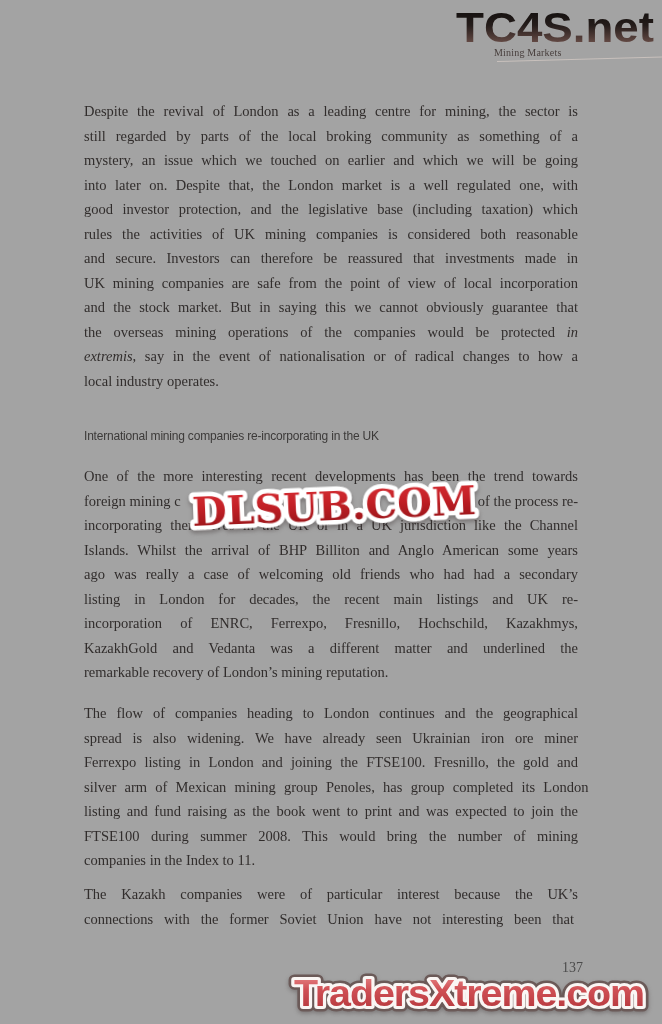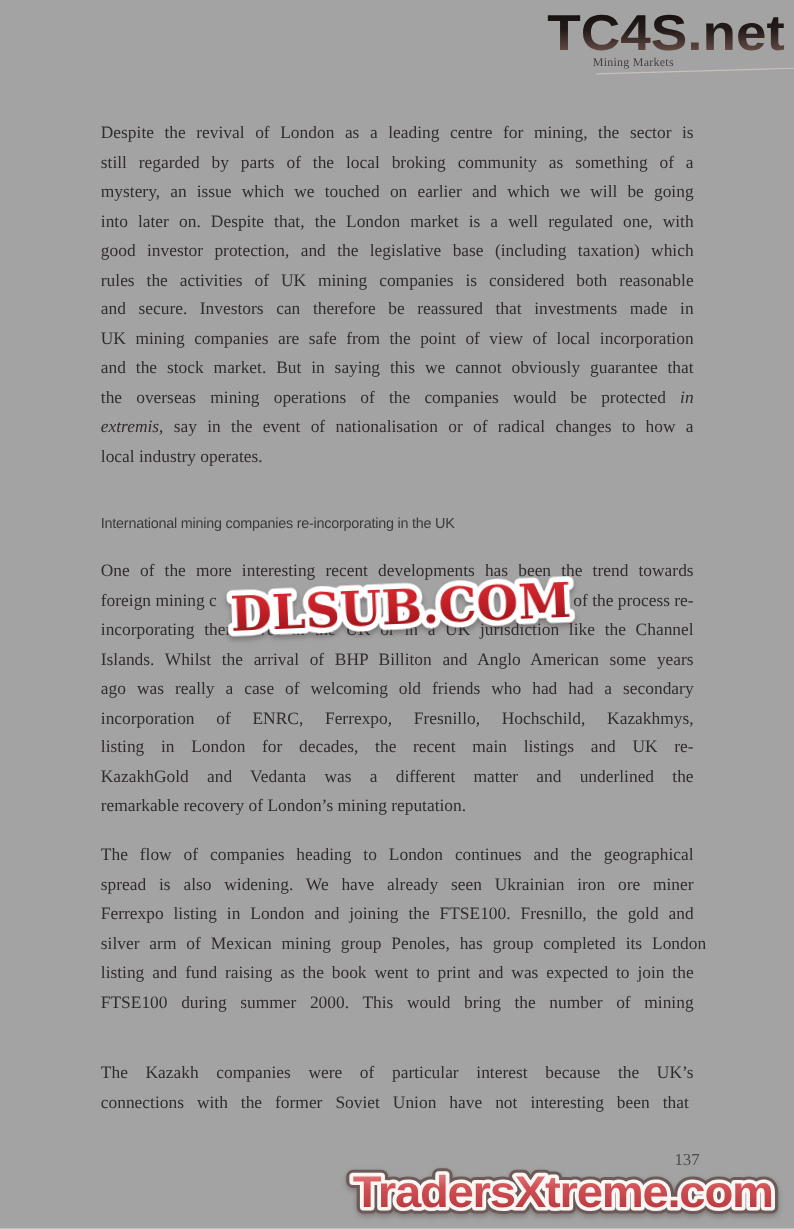--- a/index.html
+++ b/index.html
@@ -69,22 +69,22 @@
 
   <div class="para" style="top:464px">
     <div class="line just" style="word-spacing: 4.82812px;">One of the more interesting recent developments has been the trend towards</div>
     <div class="line split">
         <span>foreign mining c</span>
         <span>of the process re-</span>
       </div>
     <div class="line just" style="word-spacing: 4.45443px;">incorporating themselves in the UK or in a UK jurisdiction like the Channel</div>
     <div class="line just" style="word-spacing: 5.22301px;">Islands. Whilst the arrival of BHP Billiton and Anglo American some years</div>
     <div class="line just" style="word-spacing: 5.50962px;">ago was really a case of welcoming old friends who had had a secondary</div>
+    <div class="line just" style="word-spacing: 10.2784px;">listing in London for decades, the recent main listings and UK re-</div>
     <div class="line just" style="word-spacing: 14.4766px;">incorporation of ENRC, Ferrexpo, Fresnillo, Hochschild, Kazakhmys,</div>
-    <div class="line just" style="word-spacing: 10.2784px;">listing in London for decades, the recent main listings and UK re-</div>
     <div class="line just" style="word-spacing: 11.5972px;">KazakhGold and Vedanta was a different matter and underlined the</div>
     <div class="line last">remarkable recovery of London’s mining reputation.</div>
   </div>
 
   <svg class="watermark" viewBox="0 0 302 64">
     <defs>
       <linearGradient id="wmGrad" x1="0" y1="0" x2="0" y2="1">
         <stop offset="0" stop-color="#d93036"></stop>
         <stop offset="0.45" stop-color="#c32026"></stop>
         <stop offset="1" stop-color="#8e1216"></stop>
@@ -92,21 +92,22 @@
     </defs>
     <text x="151" y="46" text-anchor="middle" font-family="DejaVu Serif, serif" font-weight="bold" font-size="40" textLength="284" lengthAdjust="spacingAndGlyphs" fill="url(#wmGrad)" stroke="#ffffff" stroke-width="9" paint-order="stroke" stroke-linejoin="round">DLSUB.COM</text>
   </svg>
 
   <div class="para" style="top:701px">
     <div class="line just" style="word-spacing: 6.31406px;">The flow of companies heading to London continues and the geographical</div>
     <div class="line just" style="word-spacing: 7.04403px;">spread is also widening. We have already seen Ukrainian iron ore miner</div>
     <div class="line just" style="word-spacing: 4.59659px;">Ferrexpo listing in London and joining the FTSE100. Fresnillo, the gold and</div>
     <div class="line just" style="word-spacing: 4.63778px;">silver arm of Mexican mining group Penoles, has group completed its London</div>
     <div class="line just" style="word-spacing: 2.94583px;">listing and fund raising as the book went to print and was expected to join the</div>
-    <div class="line just" style="word-spacing: 7.74062px;">FTSE100 during summer 2000. This would bring the number of mining</div>
+    <div class="line just" style="word-spacing: 7.74062px;">FTSE100 during summer 2008. This would bring the number of mining</div>
+    <div class="line last">companies in the Index to 11.</div>
   </div>
 
   <div class="para" style="top:882px">
     <div class="line just" style="word-spacing: 11.0938px;">The Kazakh companies were of particular interest because the UK’s</div>
     <div class="line just" style="word-spacing: 7.19844px;">connections with the former Soviet Union have not interesting been that</div>
   </div>
 
   <div class="page-number">137</div>
   <svg class="footer-logo" viewBox="0 0 366 48">
     <defs>

